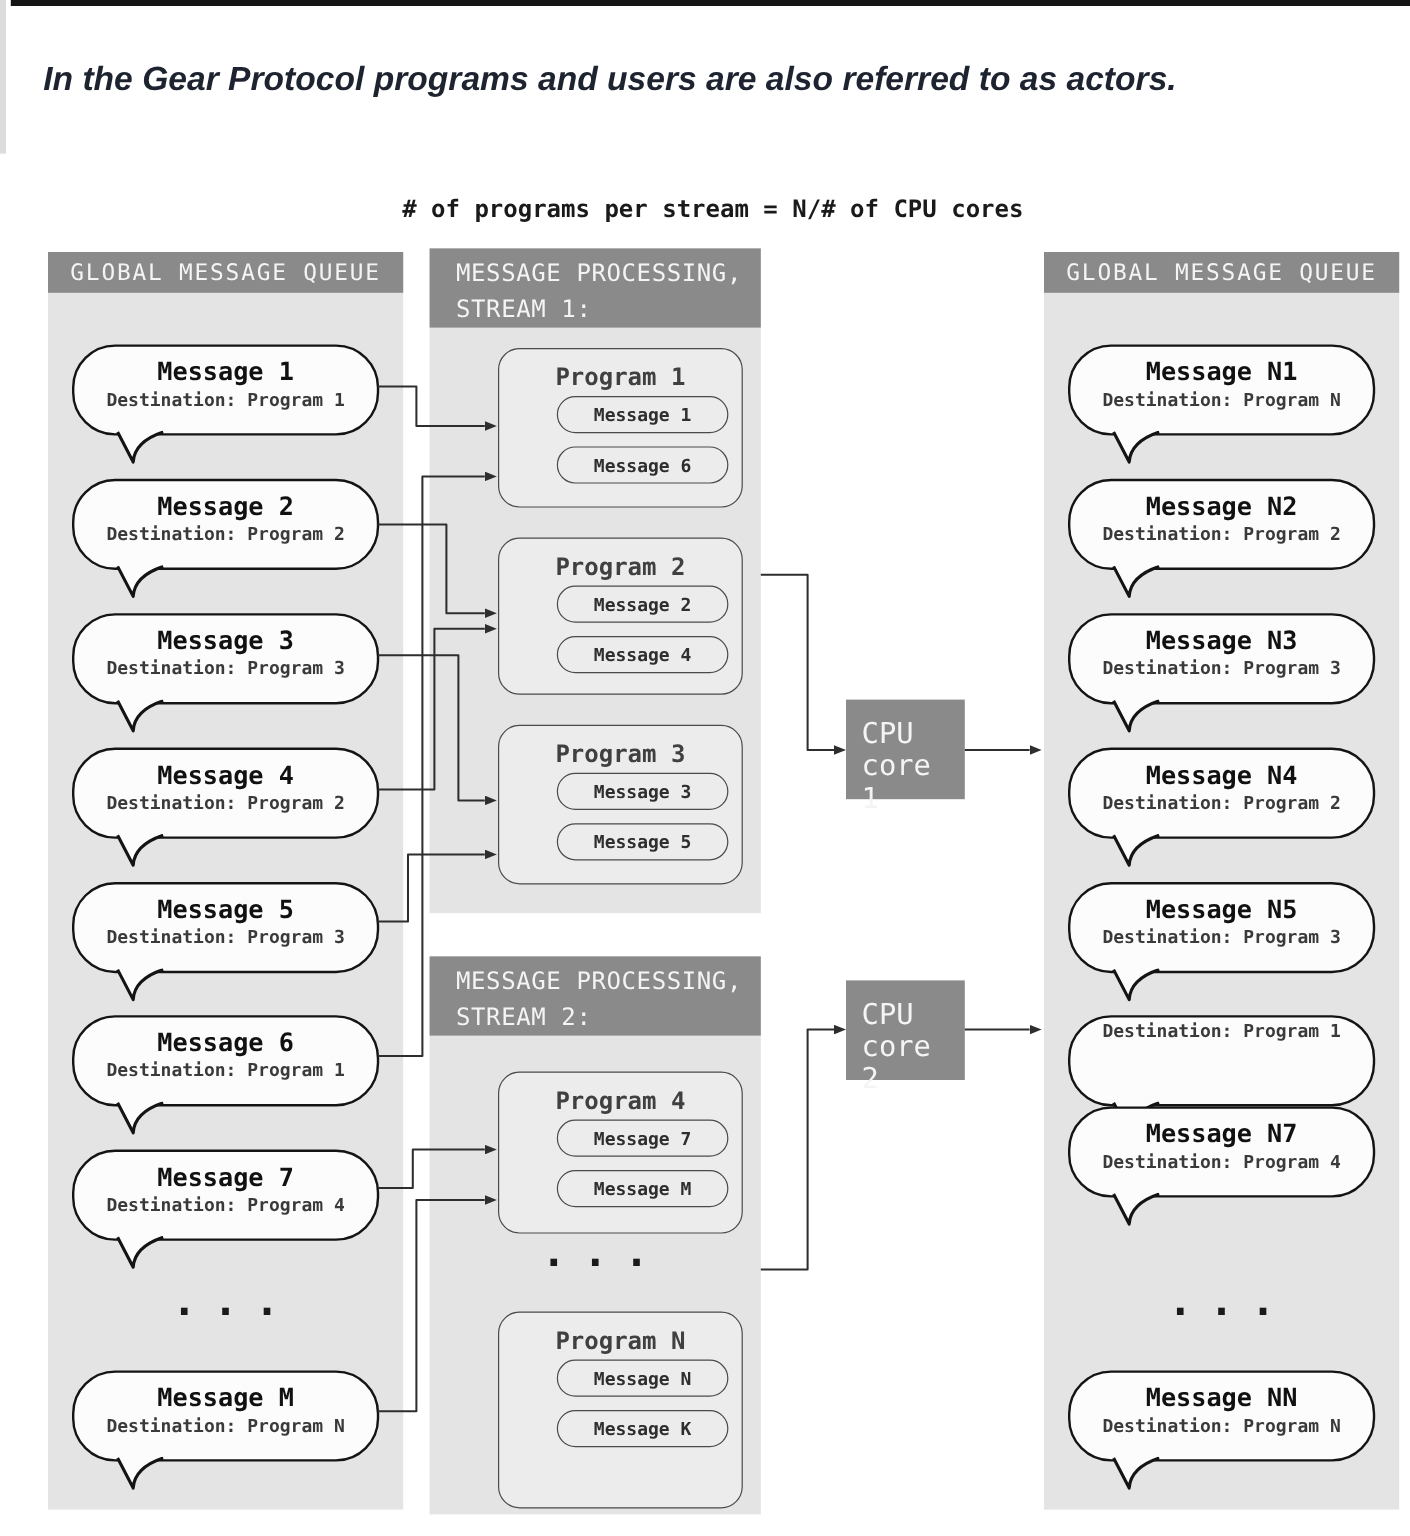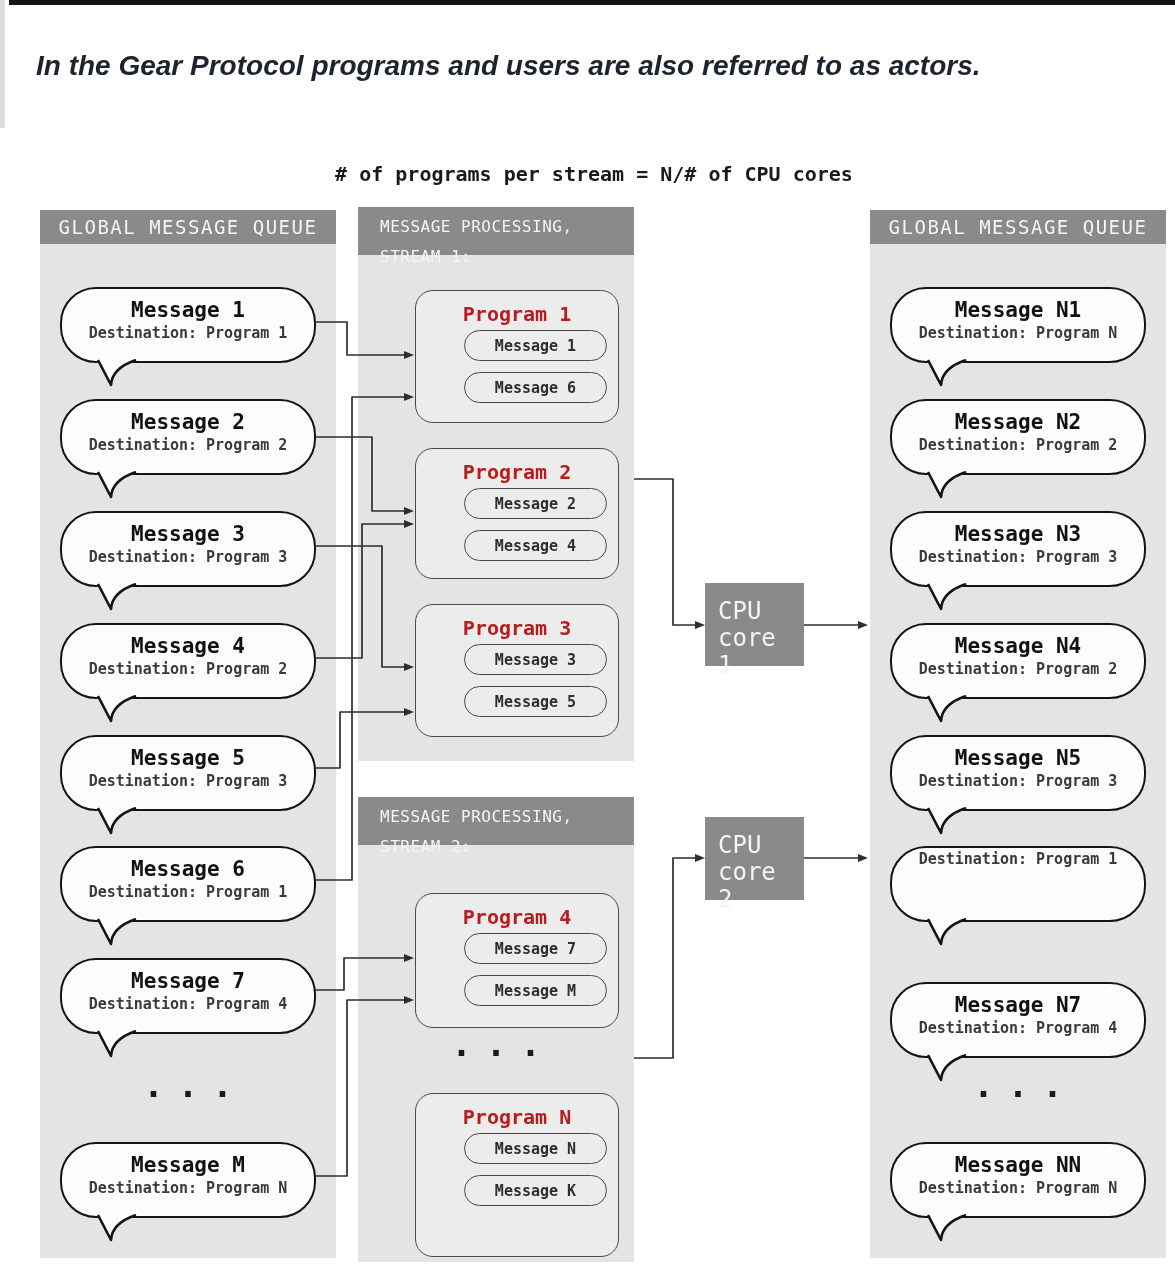--- a/index.html
+++ b/index.html
@@ -20,32 +20,32 @@
            box-sizing:border-box;font-size:20px;font-weight:700;color:#1a1a1a;}
   
   .queue-col{position:absolute;top:210px;width:296px;height:1048px;background:var(--column-bg);}
   .queue-col.left{left:40px;}
   .queue-col.right{left:870px;}
   .stream-col{position:absolute;left:358px;width:276px;background:var(--column-bg);}
   .stream-col.s1{top:207px;height:554px;}
   .stream-col.s2{top:797px;height:465px;}
   .col-header{background:var(--header-bg);color:var(--header-text);font-size:19px;}
   .queue-col .col-header{height:34px;line-height:34px;text-align:center;letter-spacing:1.5px;}
-  .stream-col .col-header{height:48px;box-sizing:border-box;padding:5px 0 0 22px;
-                          line-height:30px;white-space:pre-line;font-size:16px;letter-spacing:.5px;}
+  .stream-col .col-header{height:66px;box-sizing:border-box;padding:5px 0 0 22px;
+                          line-height:30px;white-space:pre-line;font-size:20px;letter-spacing:.5px;}
   
   .bubble{position:absolute;left:20px;width:256px;height:76px;background:var(--bubble-bg);
           border:2.5px solid var(--bubble-border);border-radius:36px;box-sizing:border-box;}
   .b-title{margin-top:9px;text-align:center;font-size:21px;font-weight:700;color:#111;}
   .b-sub{margin-top:2px;text-align:center;font-size:15px;font-weight:700;color:#3a3a3a;}
   .tail{position:absolute;left:32px;bottom:-26px;}
   
   .program{position:absolute;left:57px;width:204px;background:var(--program-bg);
            border:1.5px solid var(--program-border);border-radius:18px;box-sizing:border-box;}
-  .p-title{padding-top:11px;text-align:center;font-size:20px;font-weight:700;color:#b91c1c;height:39px;box-sizing:border-box;}
+  .p-title{padding-top:11px;text-align:center;font-size:20px;font-weight:700;color:#404040;height:39px;box-sizing:border-box;}
   .pill{margin:0 0 11px 48px;width:143px;height:31px;line-height:31px;text-align:center;
         background:var(--program-bg);border:1.4px solid var(--program-border);border-radius:16px;
         box-sizing:border-box;font-size:15px;font-weight:700;color:#2e2e2e;}
   
   .cpu{position:absolute;left:705px;width:99px;height:83px;background:var(--cpu-bg);
        color:var(--cpu-text);font-size:24px;line-height:27px;white-space:pre-line;
        padding:15px 0 0 13px;box-sizing:border-box;}
   .cpu1{top:583px;} .cpu2{top:817px;}
   
   .dots{position:absolute;left:0;width:100%;height:30px;text-align:center;
@@ -221,21 +221,21 @@
             <path d="M4,1 L17,26 Q18,9 42,1" fill="none" stroke="#141414" stroke-width="2.6" stroke-linejoin="round"></path>
           </svg>
         </div>
         <div class="bubble" style="top: 636px;">
           <div class="b-sub">Destination: Program 1</div>
           <svg class="tail" width="46" height="28" viewBox="0 0 46 28">
             <path d="M4,1 L17,26 Q18,9 42,1 Z" fill="#fcfcfc"></path>
             <path d="M4,1 L17,26 Q18,9 42,1" fill="none" stroke="#141414" stroke-width="2.6" stroke-linejoin="round"></path>
           </svg>
         </div>
-        <div class="bubble" style="top: 772px;">
+        <div class="bubble" style="top: 712px;">
           <div class="b-title">Message N7</div>
           <div class="b-sub">Destination: Program 4</div>
           <svg class="tail" width="46" height="28" viewBox="0 0 46 28">
             <path d="M4,1 L17,26 Q18,9 42,1 Z" fill="#fcfcfc"></path>
             <path d="M4,1 L17,26 Q18,9 42,1" fill="none" stroke="#141414" stroke-width="2.6" stroke-linejoin="round"></path>
           </svg>
         </div>
         <div class="dots" style="top: 862px;">...</div>
         <div class="bubble" style="top: 932px;">
           <div class="b-title">Message NN</div>

